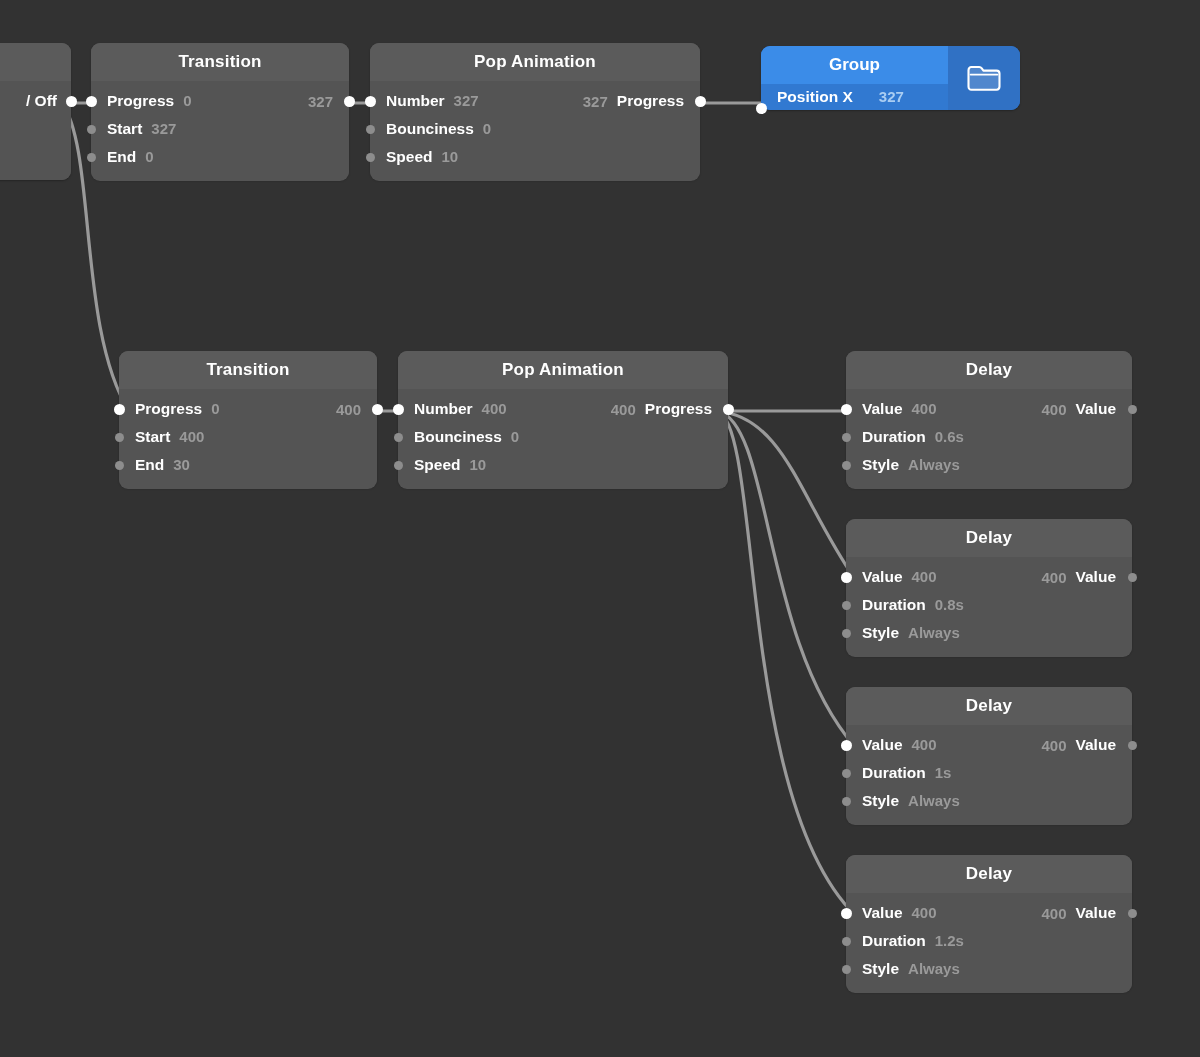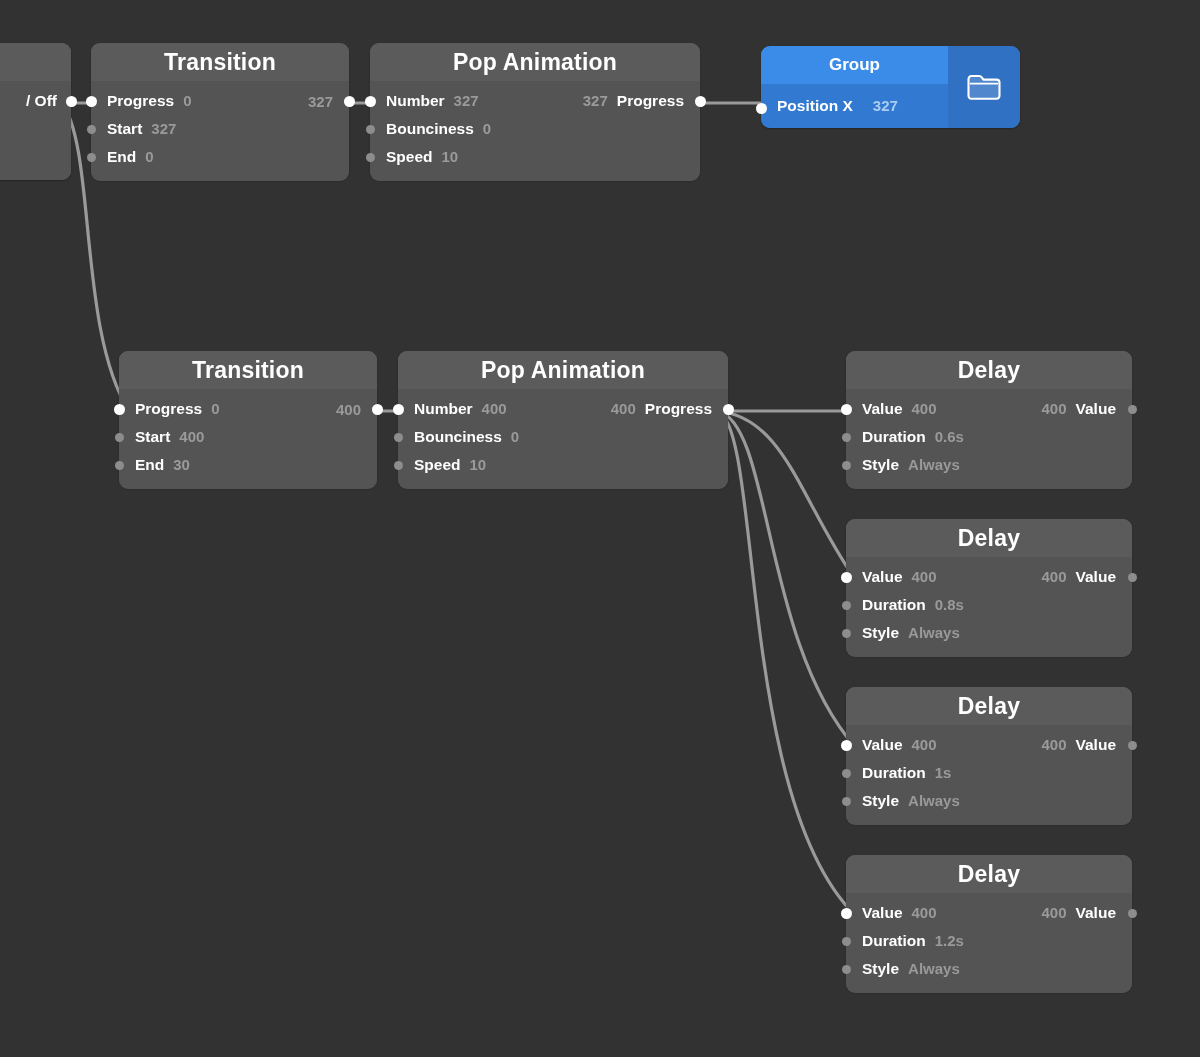--- a/index.html
+++ b/index.html
@@ -40,21 +40,21 @@
     border-radius: 9px;
     background: #545454;
     overflow: visible;
     box-shadow: 0 1px 2px rgba(0,0,0,0.28);
   }
 
   .node-header {
     height: 38px;
     line-height: 38px;
     text-align: center;
-    font-size: 23px;
+    font-size: 17px;
     font-weight: bold;
     color: #ffffff;
     background: #5b5b5b;
     border-radius: 9px 9px 0 0;
     letter-spacing: 0.2px;
   }
 
   .node-body {
     padding: 6px 0 10px 0;
     border-radius: 0 0 9px 9px;
@@ -72,21 +72,21 @@
     display: flex;
     align-items: baseline;
     padding-left: 16px;
     gap: 9px;
   }
 
   .row .right {
     position: absolute;
     right: 16px;
     display: flex;
-    align-items: flex-start;
+    align-items: flex-end;
     gap: 9px;
   }
 
   .plabel {
     font-size: 15.5px;
     font-weight: bold;
     color: #ffffff;
     white-space: nowrap;
   }
 
@@ -147,21 +147,21 @@
     font-weight: bold;
     color: #ffffff;
     background: #3b8ce8;
   }
   .group-body {
     flex: 1 1 auto;
     background: #3179d1;
     display: flex;
     align-items: center;
   }
-  .group-body .left { padding-left: 16px; gap: 20px; display: flex; align-items: baseline; }
+  .group-body .left { padding-left: 16px; gap: 26px; display: flex; align-items: baseline; }
   .group-body .plabel { color: #ffffff; }
   .group-body .pvalue { color: #a9cdf2; }
   .group-icon-panel {
     width: 72px;
     background: #3071c4;
     display: flex;
     align-items: center;
     justify-content: center;
   }
 
@@ -276,21 +276,21 @@
         <div class="left">
           <span class="plabel">Speed</span>
           <span class="pvalue">10</span>
         </div>
         <span class="port in open"></span>
       </div>
 
     </div>
   </div>
 
-  <div class="node group" style="left:761px; top:46px; width:259px; height:82px;">
+  <div class="node group" style="left:761px; top:46px; width:259px; height:64px;">
     <div class="group-main">
       <div class="group-col">
         <div class="group-header">Group</div>
         <div class="group-body">
           <div class="left">
             <span class="plabel">Position X</span>
             <span class="pvalue">327</span>
           </div>
         </div>
       </div>

